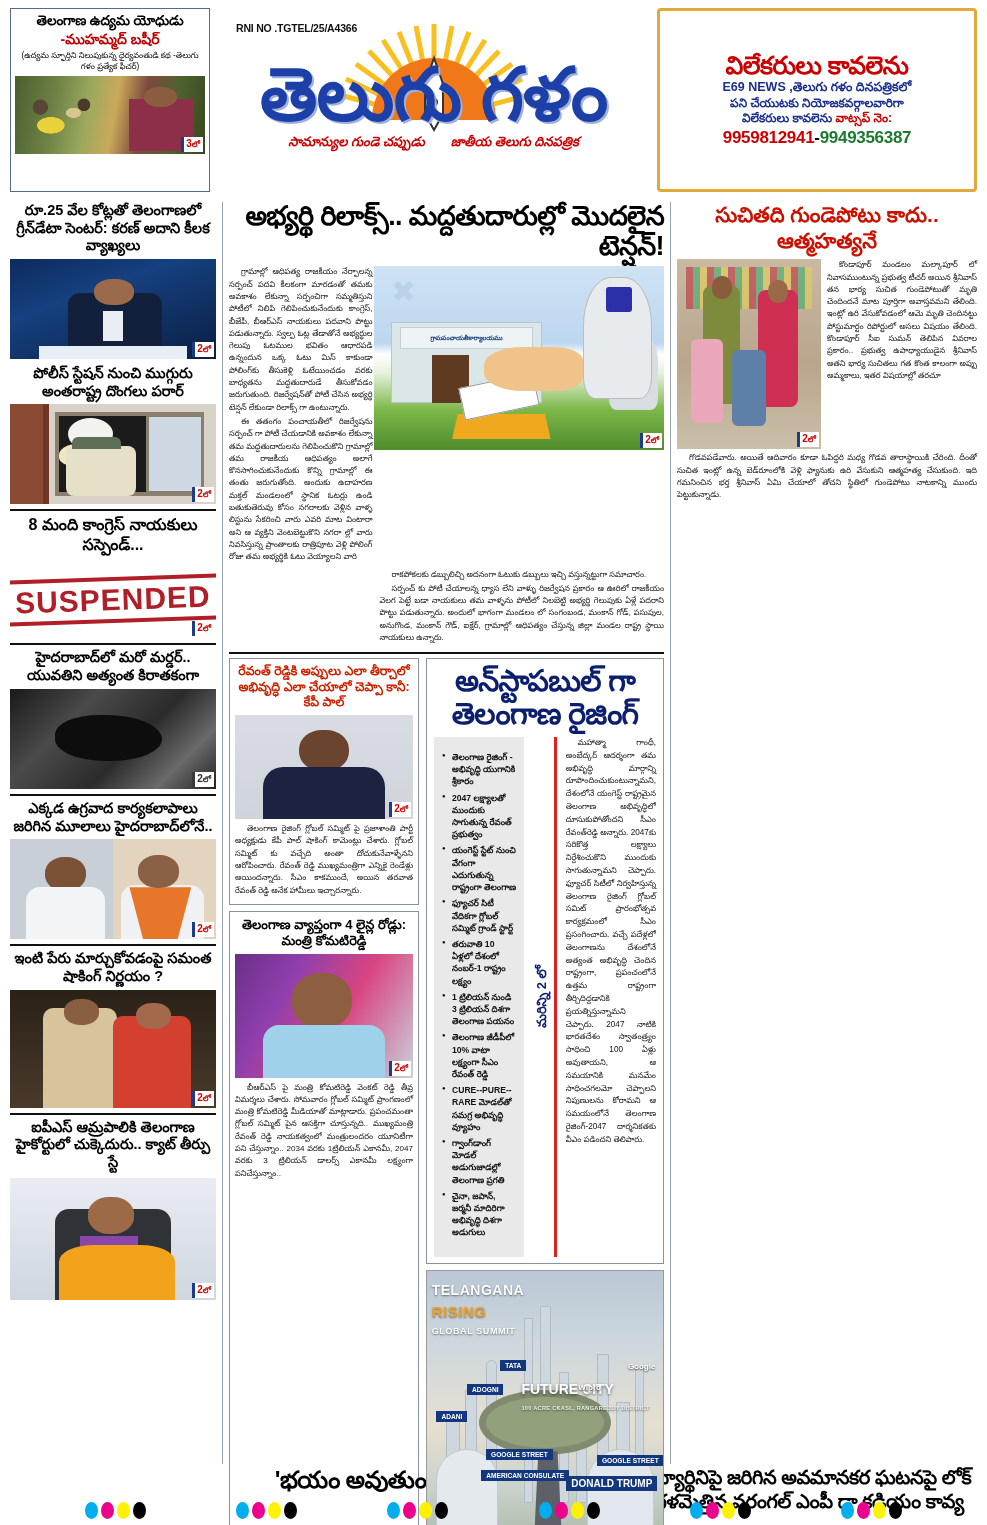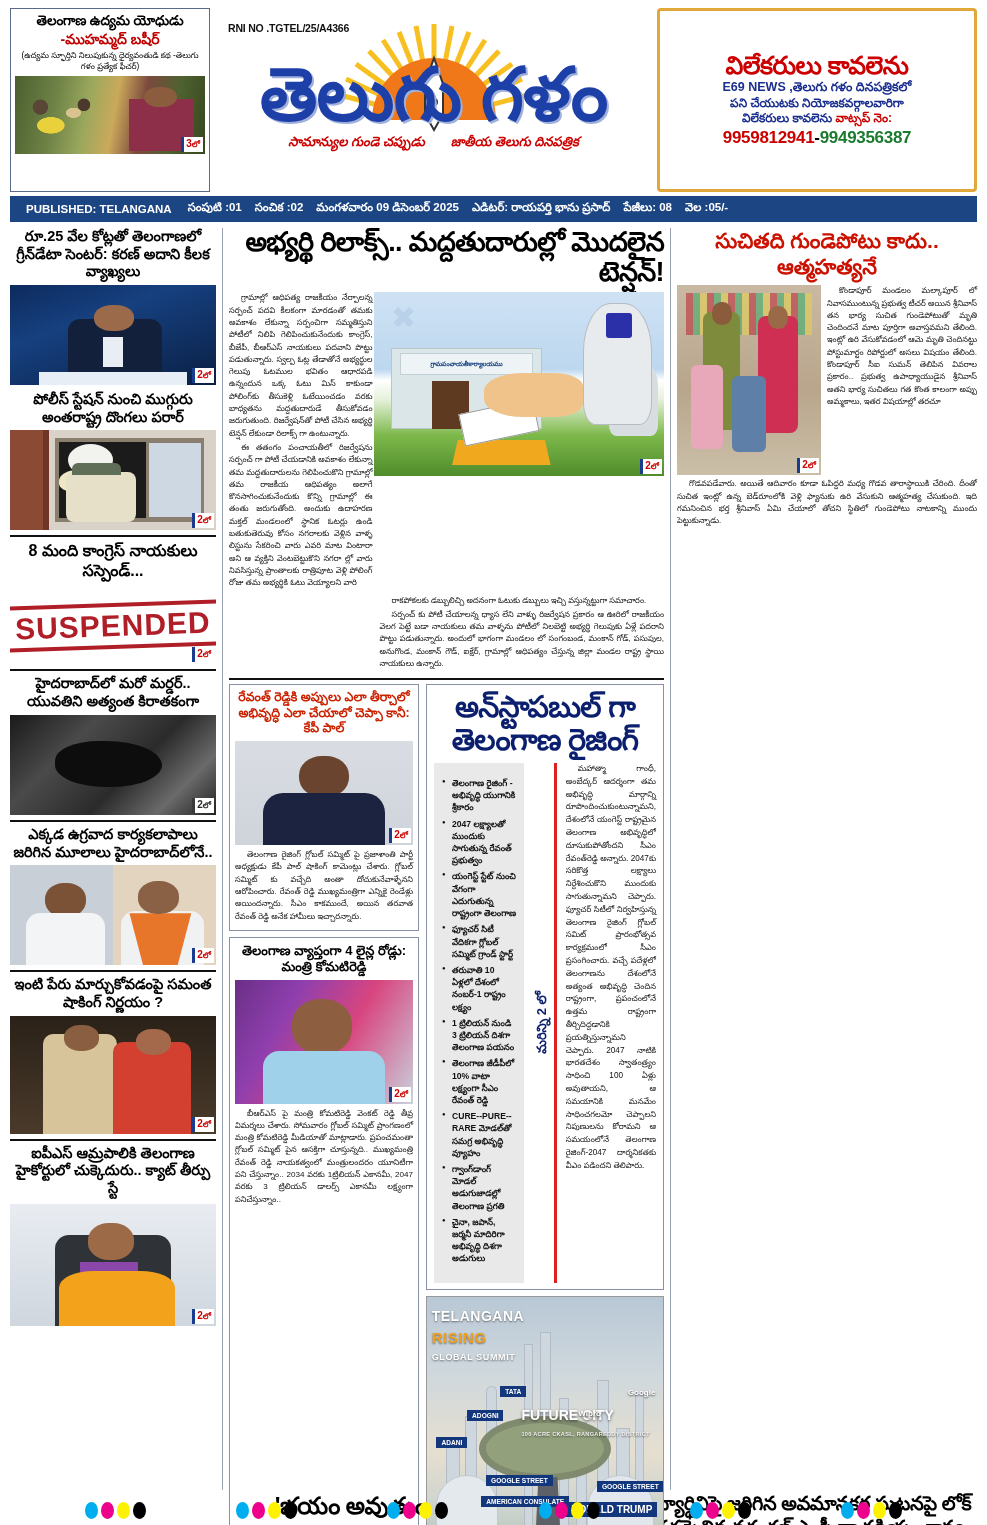--- a/index.html
+++ b/index.html
@@ -5,21 +5,21 @@
   * { box-sizing: border-box; margin: 0; padding: 0; }
   html, body {
     width: 987px; height: 1525px;
     background: #ffffff;
     font-family: "Liberation Sans", "DejaVu Sans", sans-serif;
     overflow: hidden;
   }
   .page { position: relative; width: 987px; height: 1525px; background: #fff; }
 
   
-  .masthead { display: flex; align-items: stretch; padding: 8px 10px 4px 10px; gap: 6px; height: 196px; }
+  .masthead { display: flex; align-items: stretch; padding: 8px 10px 4px 10px; gap: 14px; height: 196px; }
 
   .promo-box {
     width: 200px; border: 1px solid #5a6a8a; background: #fff;
     padding: 4px 4px 3px 4px; display: flex; flex-direction: column; align-items: center;
   }
   .promo-t1 { font-size: 13.5px; font-weight: 700; color: #000; text-align: center; line-height: 1.15; letter-spacing: -0.2px; }
   .promo-t2 { font-size: 14px; font-weight: 700; color: #c00000; text-align: center; margin-top: 2px; line-height: 1.15; }
   .promo-t3 { font-size: 8.2px; color: #000; text-align: center; line-height: 1.35; margin-top: 3px; }
   .promo-img {
     margin-top: 4px; width: 100%; height: 78px; position: relative; overflow: hidden;
@@ -254,31 +254,20 @@
 
     <div class="ad-box">
       <div class="ad-l1">విలేకరులు కావలెను</div>
       <div class="ad-l2">E69 NEWS ,తెలుగు గళం దినపత్రికలో</div>
       <div class="ad-l3">పని చేయుటకు నియోజకవర్గాలవారిగా</div>
       <div class="ad-l4"><span>విలేకరులు కావలెను </span><em>వాట్సప్ నెం:</em></div>
       <div class="ad-phone"><span class="a">9959812941</span><span>-</span><span class="b">9949356387</span></div>
     </div>
   </div>
 
-  <div class="pubbar">
-    <span>PUBLISHED: TELANGANA</span>
-    <span class="meta">
-      <span>సంపుటి :01</span>
-      <span>సంచిక :02</span>
-      <span>మంగళవారం 09 డిసెంబర్ 2025</span>
-      <span>ఎడిటర్: రాయపర్తి భాను ప్రసాద్</span>
-      <span>పేజీలు: 08</span>
-      <span>వెల :05/-</span>
-    </span>
-  </div>
 
   <div class="body">
 
     <div class="col-left">
 
       <div>
         <div class="hl hl-s">రూ.25 వేల కోట్లతో తెలంగాణలో గ్రీన్‌డేటా సెంటర్: కరణ్ అదాని కీలక వ్యాఖ్యలు</div>
         <div class="ph p-anchor" style="height:100px;margin-top:4px;">
           <div class="suit"></div>
             <div class="head"></div>

